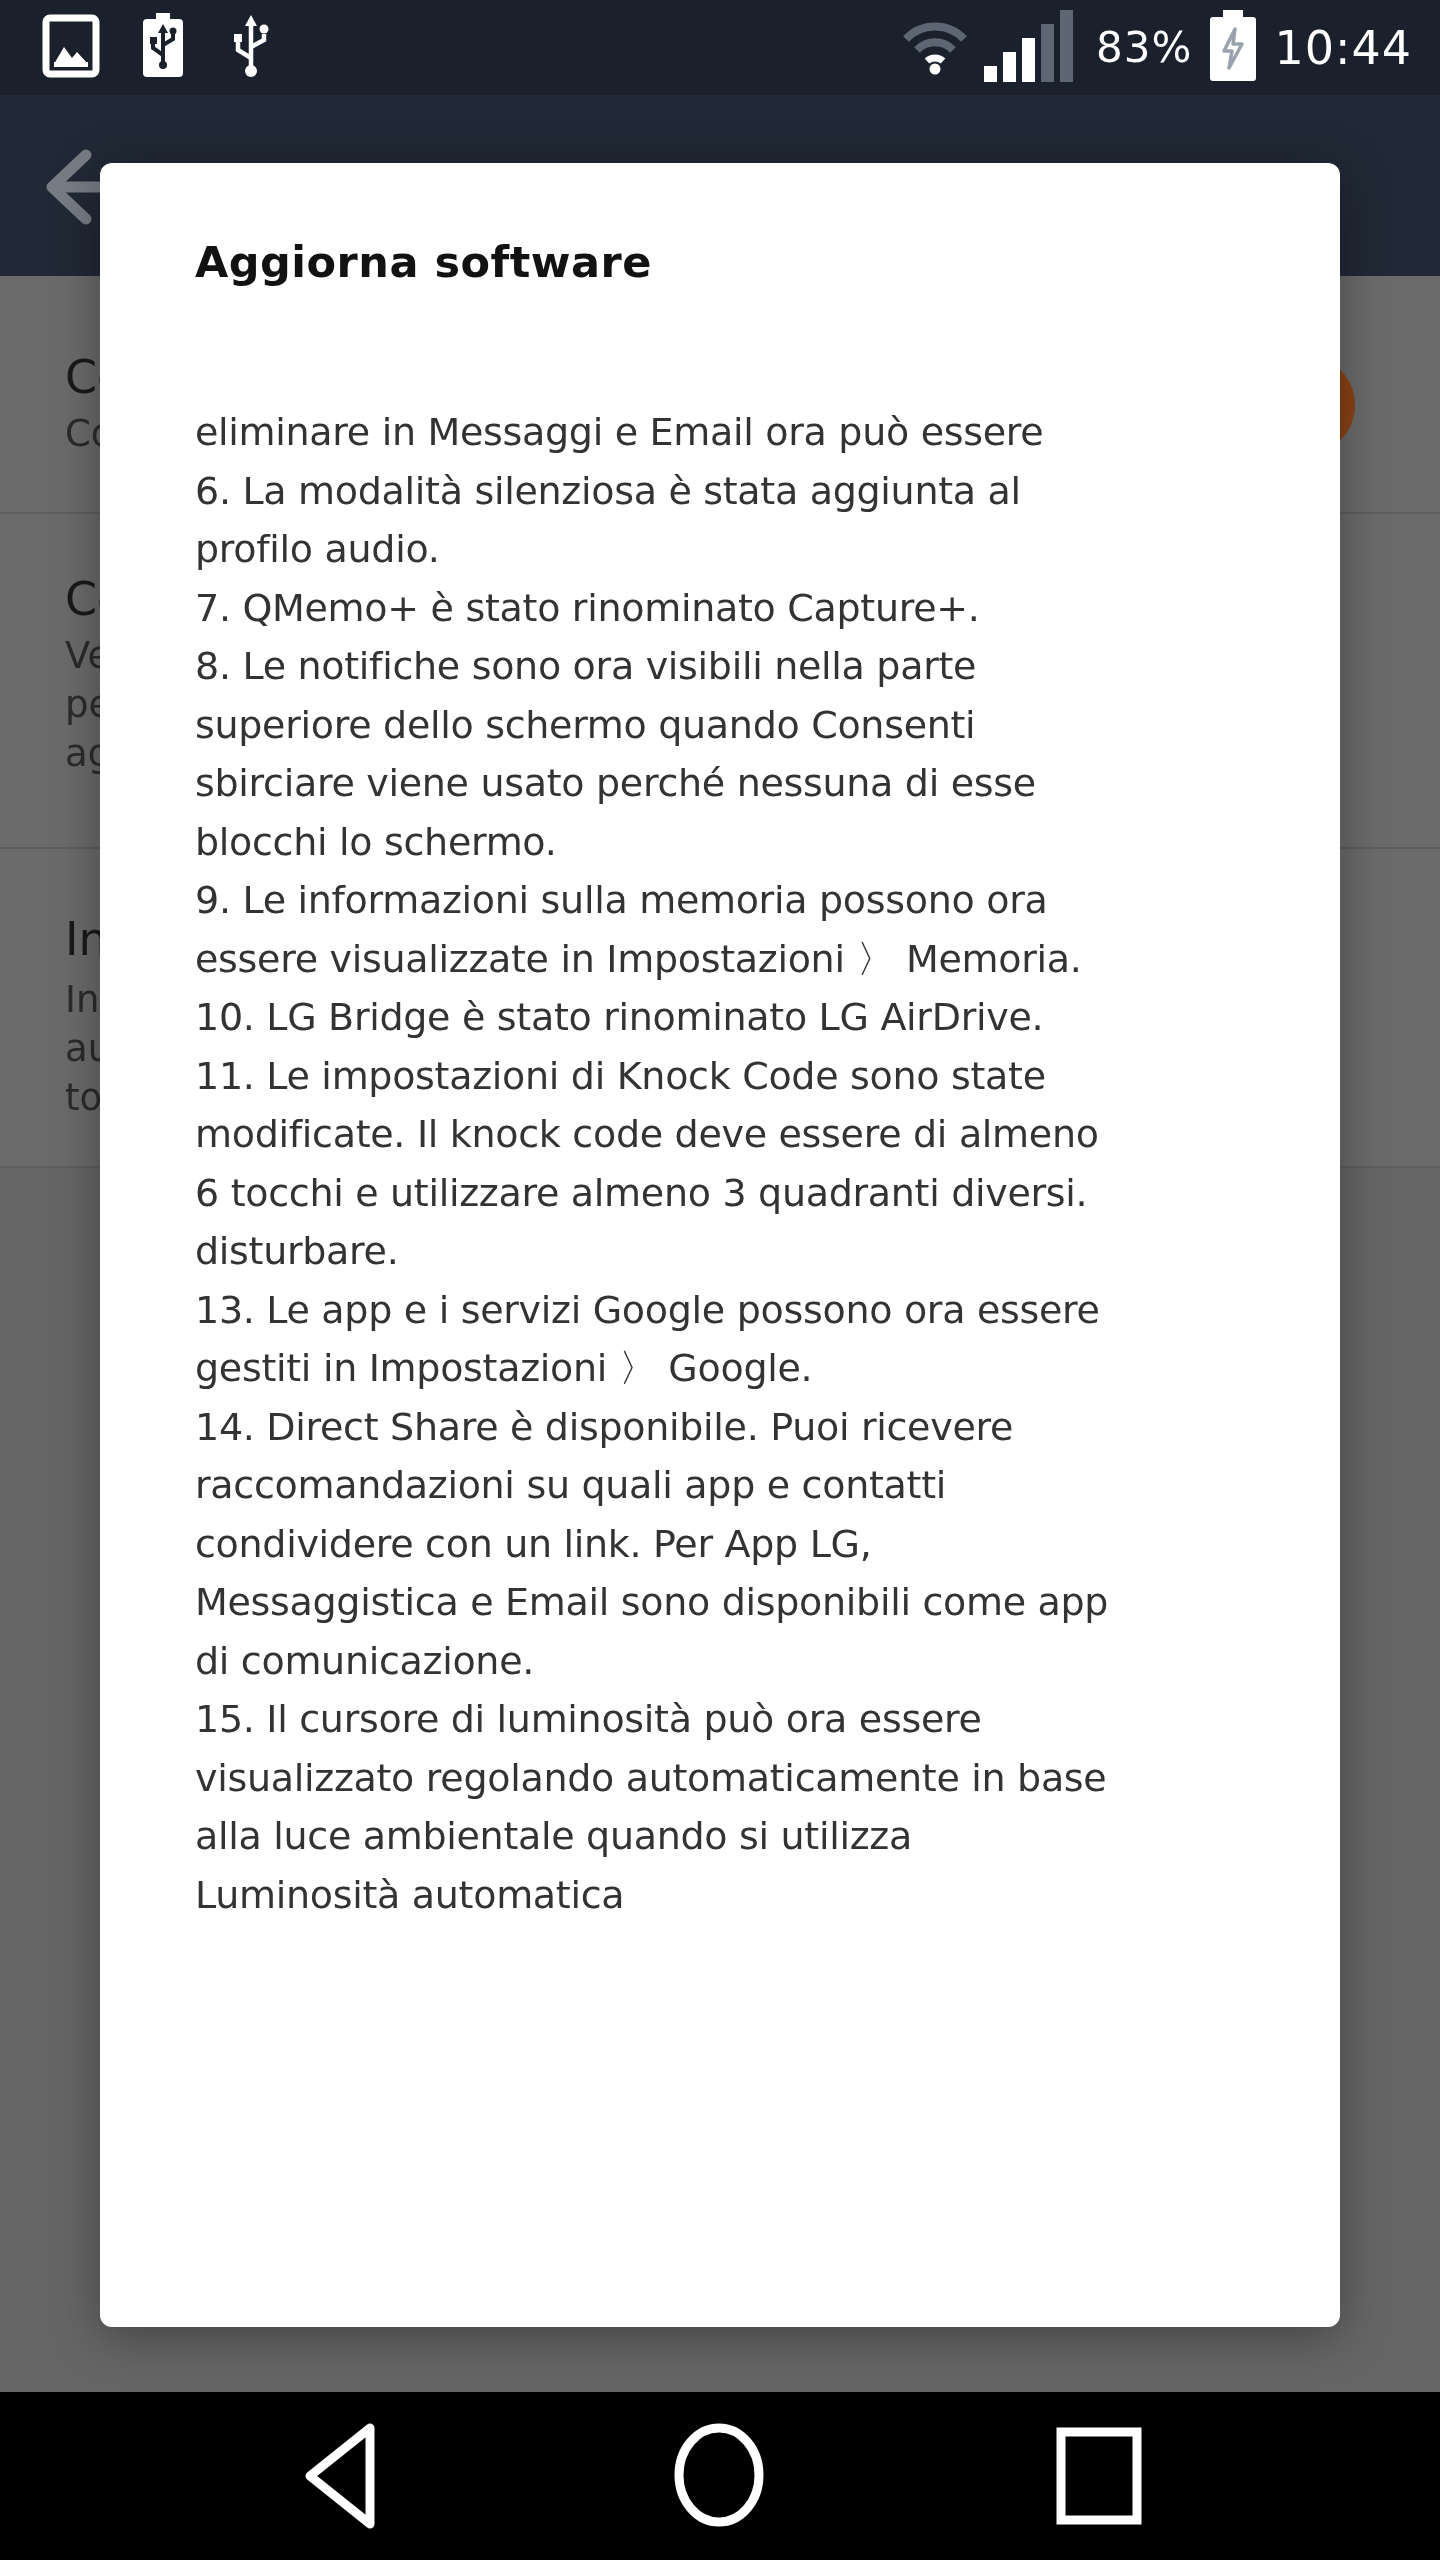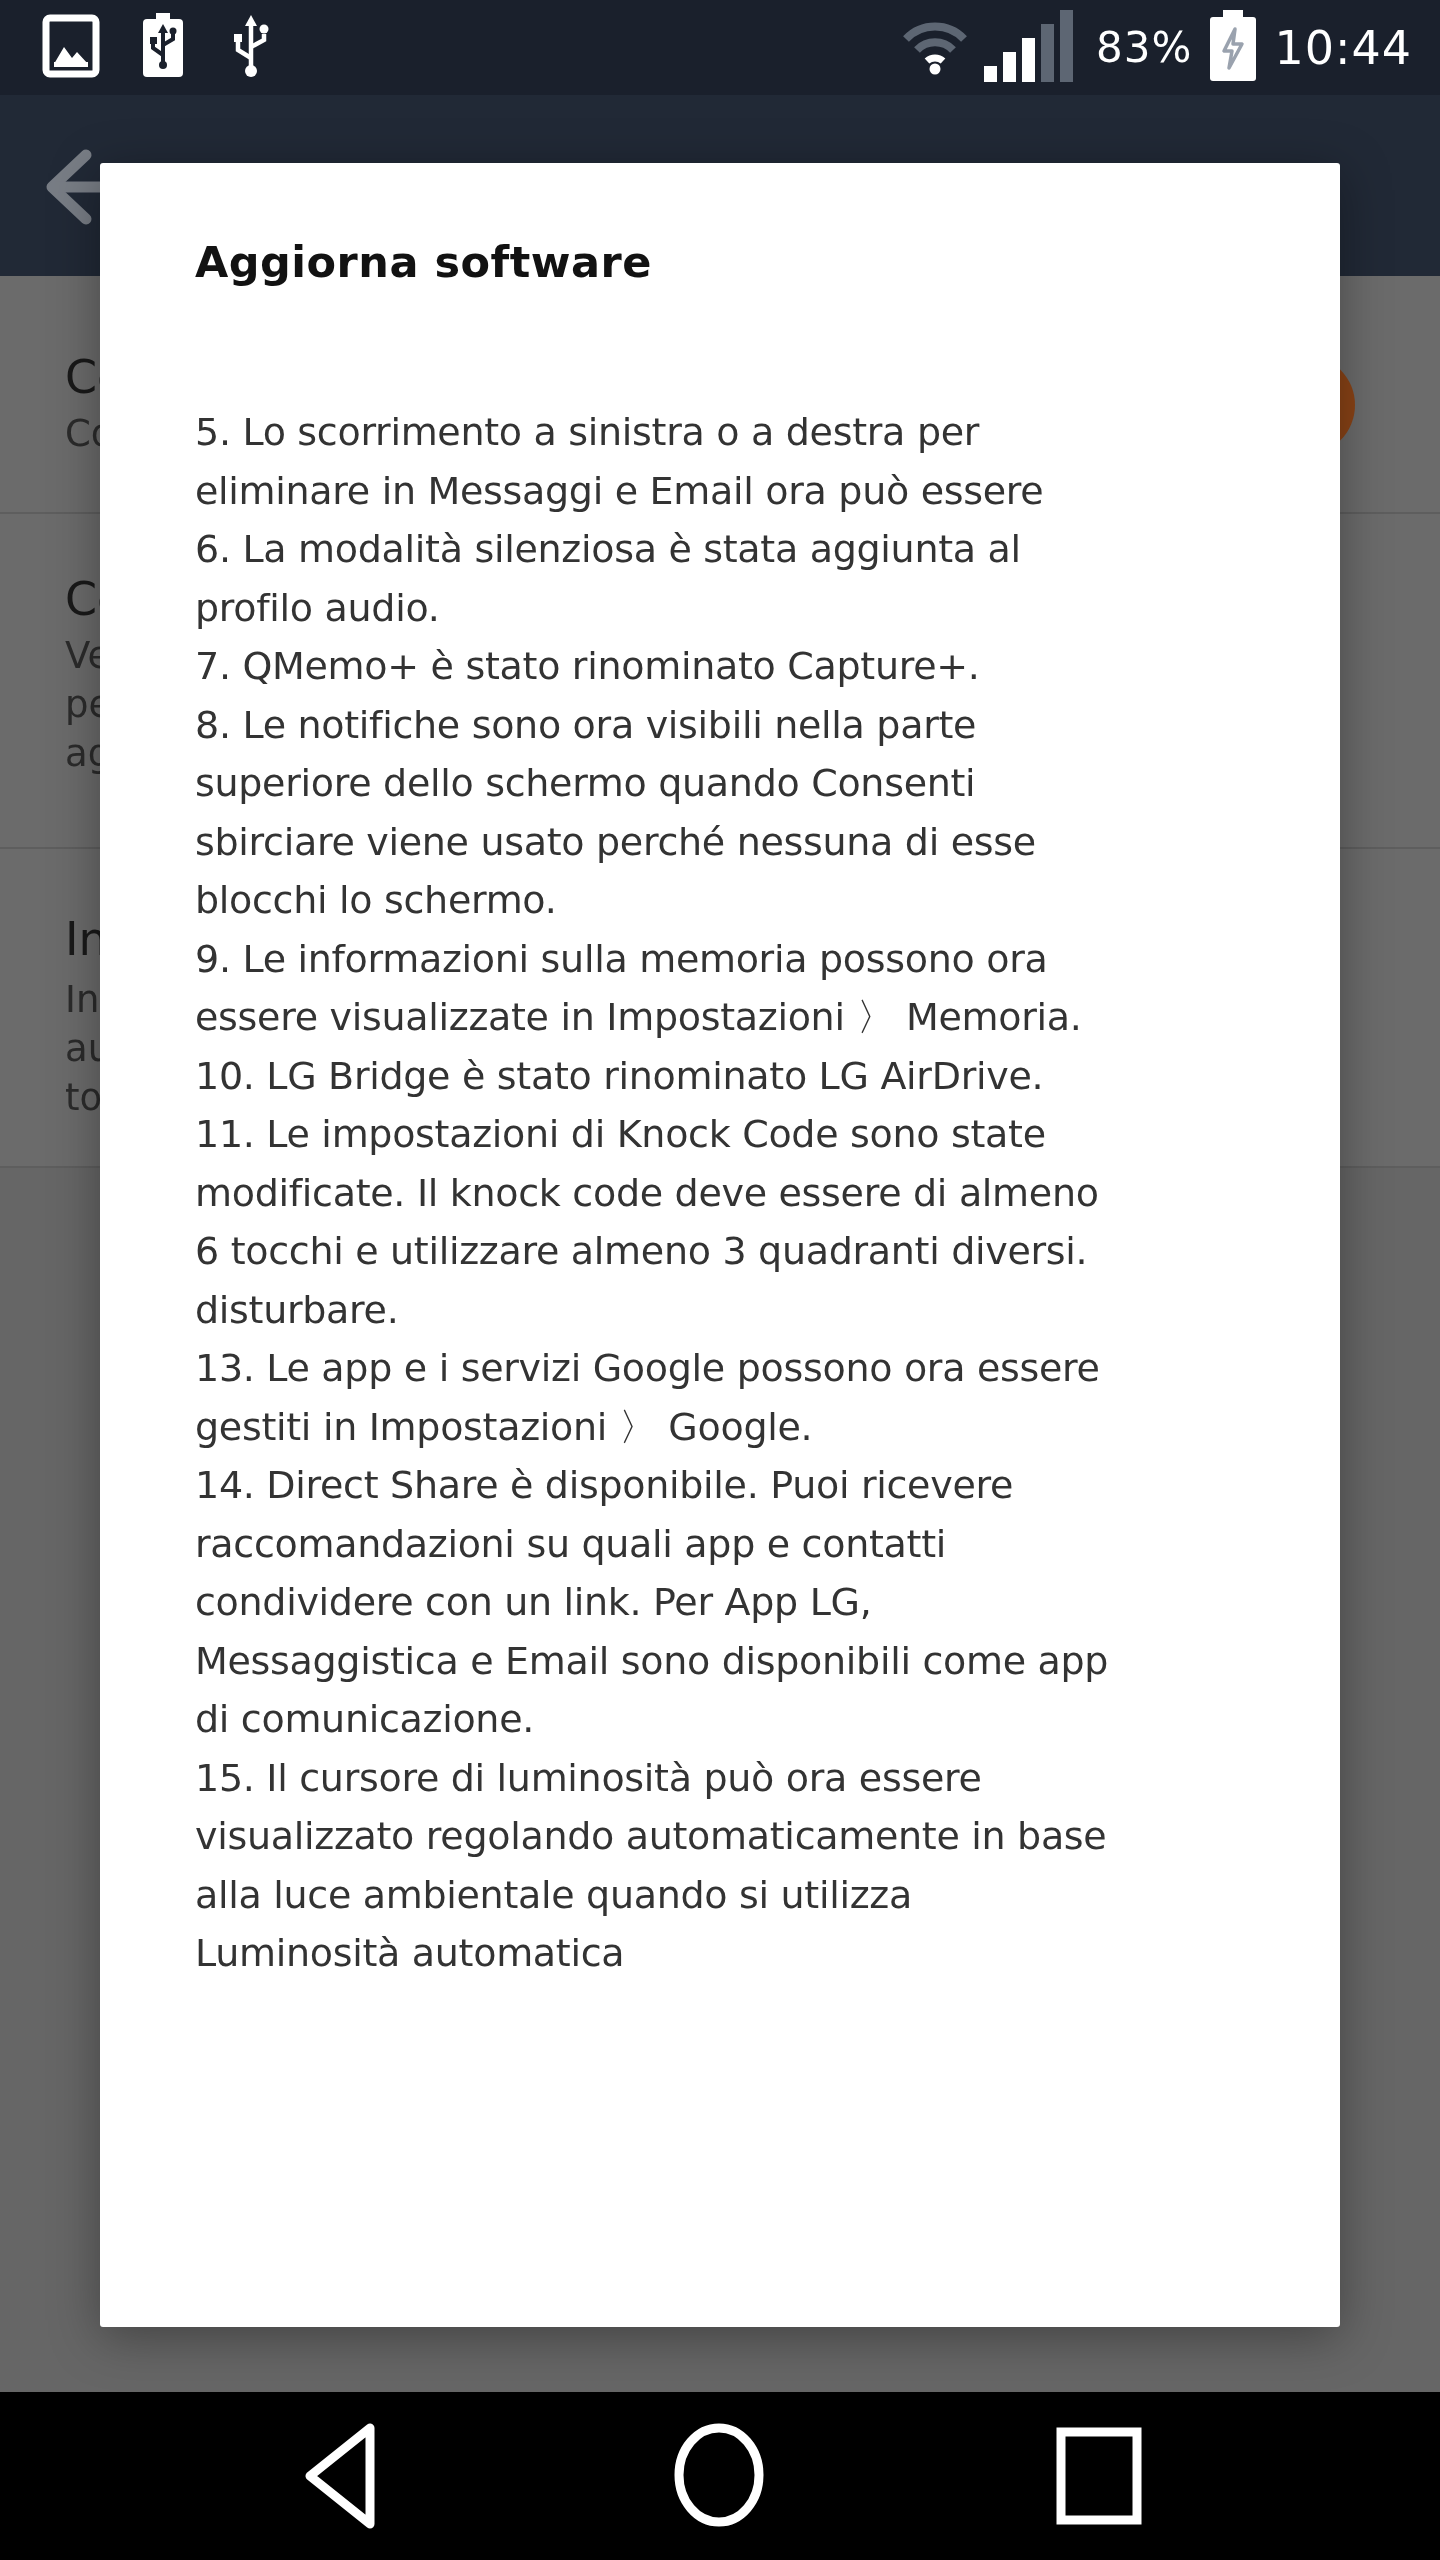--- a/index.html
+++ b/index.html
@@ -34,21 +34,21 @@
   .bg-lower { position:absolute; top:892px; left:0; right:0; bottom:0; background:#666666; }
   .bg-title { position:absolute; left:65px; font-size:46px; color:#191919; white-space:nowrap; }
   .bg-sub   { position:absolute; left:65px; font-size:37px; color:#2b2b2b; line-height:49px; white-space:nowrap; }
   .bg-divider { position:absolute; left:0; right:0; height:2px; background:#5e5e5e; }
   .update-badge { position:absolute; left:1255px; top:79px; width:100px; height:100px;
     border-radius:50%; background:#8a4316; }
 
   
   .dialog {
     position:absolute; left:100px; top:163px; width:1240px; height:2164px;
-    background:#ffffff; border-radius:3px; z-index:10;
+    background:#ffffff; border-radius:12px; z-index:10;
     box-shadow:0 10px 50px rgba(0,0,0,0.35);
   }
   .dialog-title {
     position:absolute; left:95px; top:74px;
     font-size:43px; font-weight:bold; color:#121212; letter-spacing:0.5px;
   }
   .dialog-body {
     position:absolute; left:95px; top:240px; width:1060px; height:1670px;
     overflow:hidden; font-size:38px; line-height:58.5px; color:#333333;
   }
@@ -181,21 +181,20 @@
     </div>
     <div class="bg-divider" style="top:890px"></div>
 
     <div class="update-badge"></div>
   </div>
 
   <div class="dialog">
     <div class="dialog-title">Aggiorna software</div>
 
     <div class="dialog-body">
-      <div class="body-line">5. Lo scorrimento a sinistra o a destra per</div>
       <div class="body-line">eliminare in Messaggi e Email ora può essere</div>
       <div class="body-line">6. La modalità silenziosa è stata aggiunta al</div>
       <div class="body-line">profilo audio.</div>
       <div class="body-line">7. QMemo+ è stato rinominato Capture+.</div>
       <div class="body-line">8. Le notifiche sono ora visibili nella parte</div>
       <div class="body-line">superiore dello schermo quando Consenti</div>
       <div class="body-line">sbirciare viene usato perché nessuna di esse</div>
       <div class="body-line">blocchi lo schermo.</div>
       <div class="body-line">9. Le informazioni sulla memoria possono ora</div>
       <div class="body-line">essere visualizzate in Impostazioni 〉 Memoria.</div>

